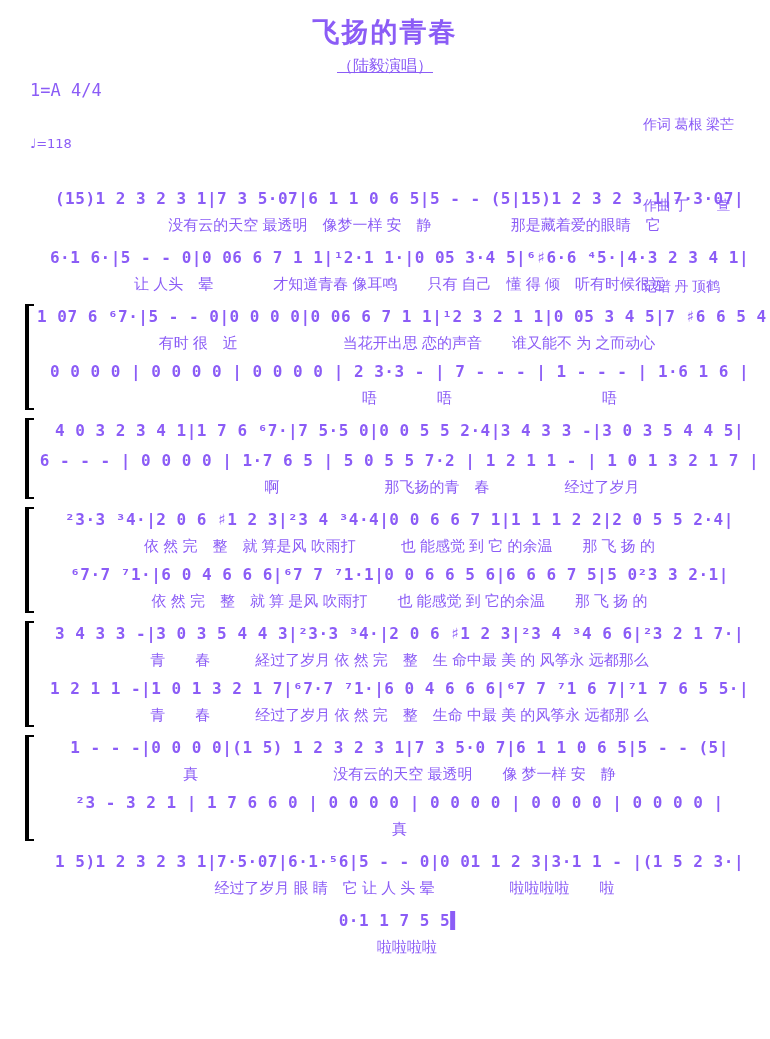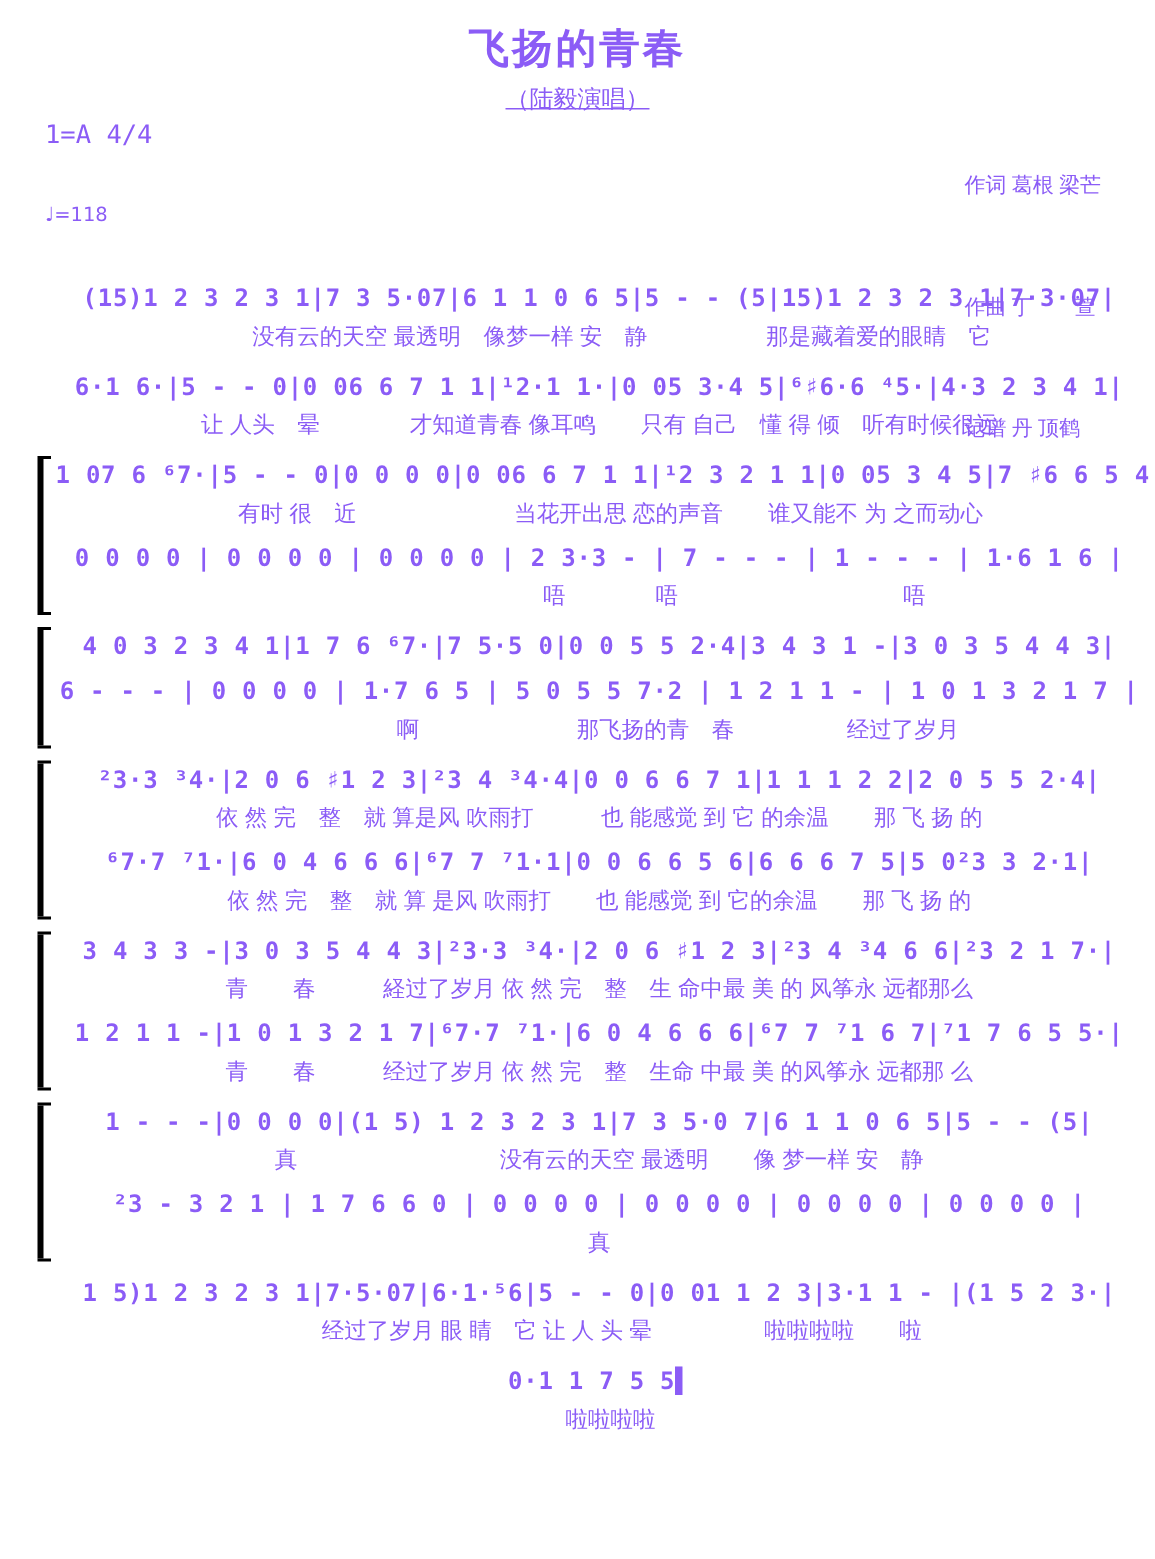--- a/index.html
+++ b/index.html
@@ -99,21 +99,21 @@
           <div class="notation">0 0 0 0 | 0 0 0 0 | 0 0 0 0 | 2 3·3 - | 7 - - - | 1 - - - | 1·6 1 6 |</div>
           <div class="lyrics">　　　　　　　　　　　　唔　　　　唔　　　　　　　　　　唔</div>
         </div>
       </div>
     </div>
 
     <div class="system">
       <div class="bracket show"></div>
       <div class="syslines">
         <div class="mline">
-          <div class="notation">4 0 3 2 3 4 1|1 7 6 ⁶7·|7 5·5 0|0 0 5 5 2·4|3 4 3 1 -|3 0 3 5 4 4 3|</div>
+          <div class="notation">4 0 3 2 3 4 1|1 7 6 ⁶7·|7 5·5 0|0 0 5 5 2·4|3 4 3 3 -|3 0 3 5 4 4 5|</div>
         </div>
         <div class="mline">
           <div class="notation">6 - - - | 0 0 0 0 | 1·7 6 5 | 5 0 5 5 7·2 | 1 2 1 1 - | 1 0 1 3 2 1 7 |</div>
           <div class="lyrics">　　　　　　　啊　　　　　　　那飞扬的青　春　　　　　经过了岁月</div>
         </div>
       </div>
     </div>
 
     <div class="system">
       <div class="bracket show"></div>

